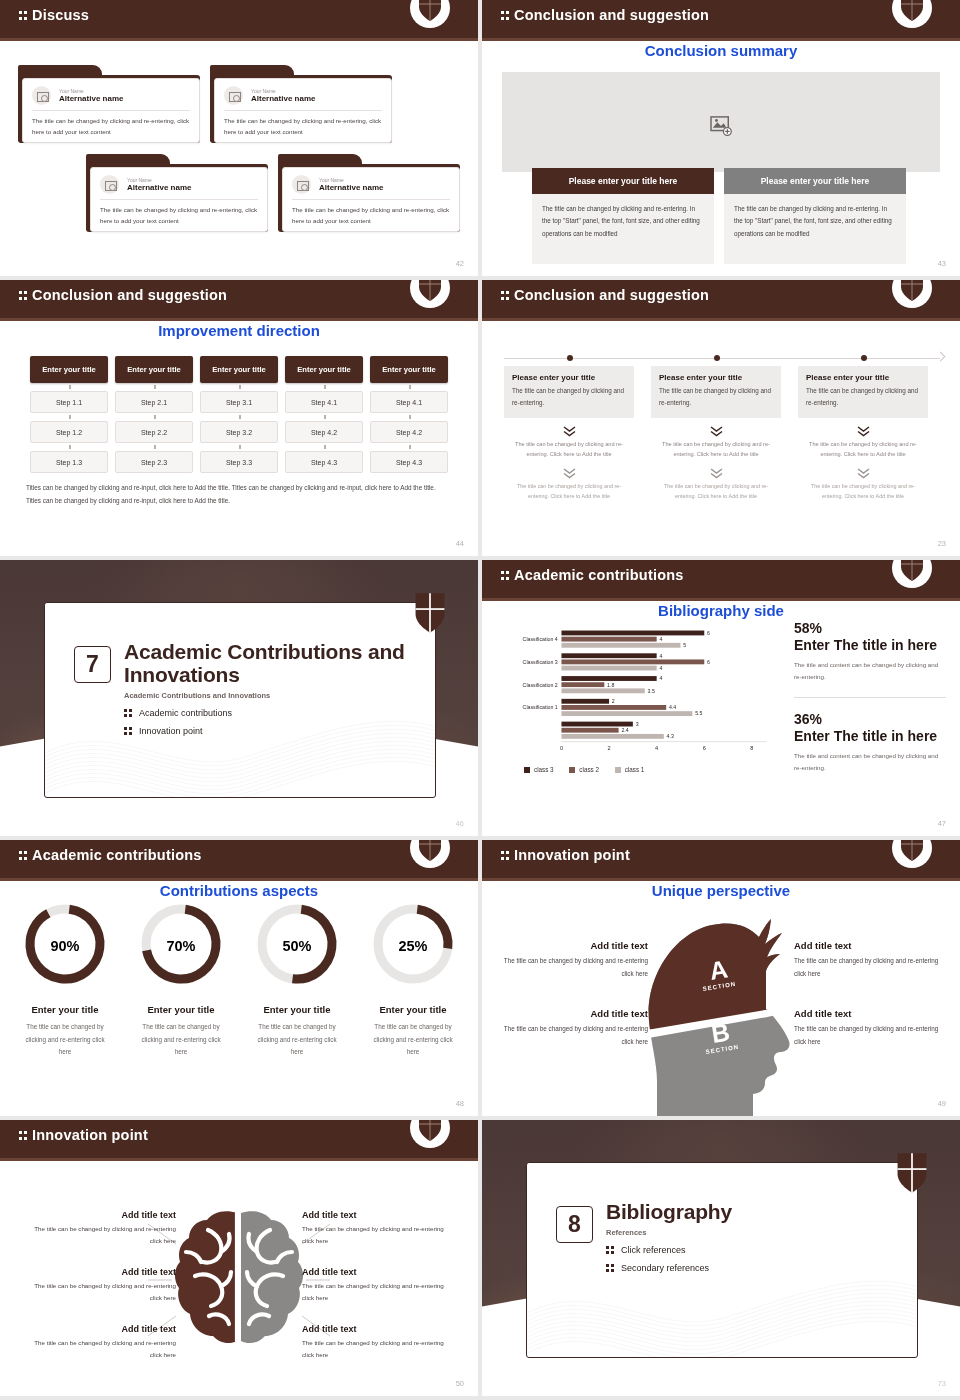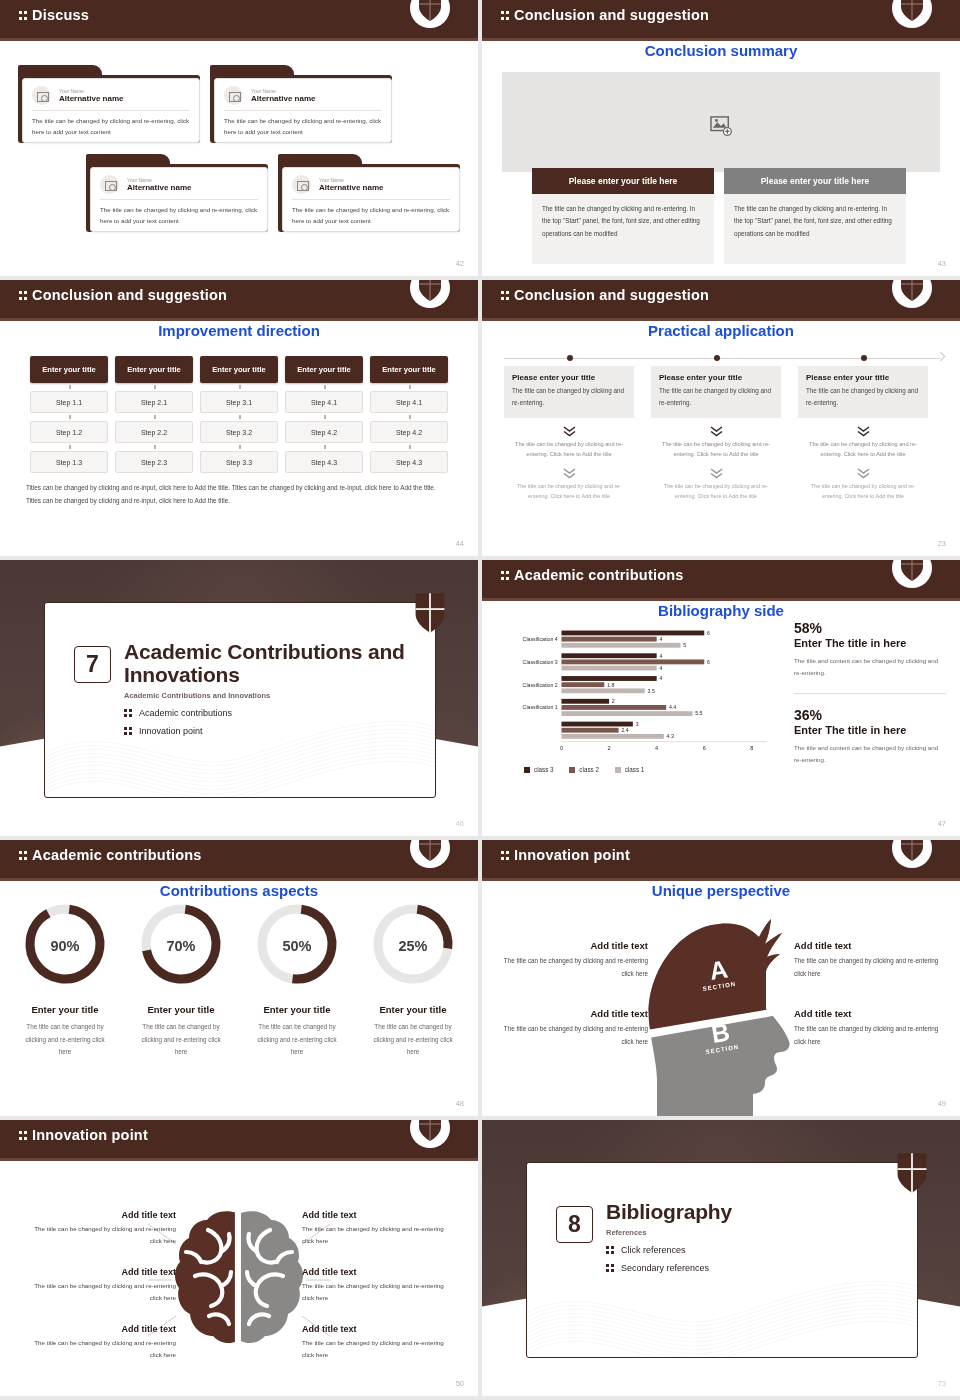--- a/index.html
+++ b/index.html
@@ -228,29 +228,29 @@
   .dots-dk i:nth-child(3){left:5px;top:2px;}
   .dots-dk i:nth-child(4){left:5px;top:7px;}
 
   
   .chartwrap{ position:absolute; left:12px; top:64px; width:288px; height:140px; }
   .legend{ position:absolute; left:42px; top:206px; font-size:6.3px; color:#3a3331; }
   .legend span{ margin-right:14px; display:inline-flex; align-items:center; }
   .legend s{ display:inline-block; width:6px; height:6px; margin-right:4px; }
   .rside{ position:absolute; left:312px; top:60px; width:152px; }
   .rpct{ font-size:14px; font-weight:bold; color:#231512; }
-  .rtitle{ font-size:11px; font-weight:bold; color:#231512; margin-top:1px; }
+  .rtitle{ font-size:14px; font-weight:bold; color:#231512; margin-top:1px; }
   .rtext{ font-size:6.2px; color:#6d6663; line-height:2; margin-top:6px; }
   .rline{ height:1px; background:#e2dddb; margin:13px 0 13px 0; }
 
   
   .dcol{ position:absolute; top:58px; width:112px; text-align:center; }
   .dpct{
     position:absolute; left:0; right:0; top:40px;
-    font-size:14.5px; font-weight:bold; color:#404040;
+    font-size:14.5px; font-weight:bold; color:#000000;
   }
   .dtitle{ font-size:9.5px; font-weight:bold; color:#231512; margin-top:10px; }
   .dtext{ font-size:6.3px; color:#6d6663; line-height:2; margin-top:6px; padding:0 12px; }
 
   
   .hcolL{ position:absolute; left:14px; width:152px; text-align:right; }
   .hcolR{ position:absolute; right:14px; width:152px; text-align:left; }
   .htitle{ font-size:9.5px; font-weight:bold; color:#231512; }
   .htext{ font-size:6.3px; color:#4a4442; line-height:2; margin-top:4px; }
 
@@ -465,21 +465,20 @@
       </div>
       <div class="shield-wrap">
         <div class="shield-notch"></div>
         <svg class="shield" viewBox="0 0 24 32">
           <path d="M1 1 H23 V17 C23 25 12 31 12 31 C12 31 1 25 1 17 Z" fill="#4a2a20"></path>
           <path d="M12 1 V31" stroke="#9b7a6c" stroke-width="1.1"></path>
           <path d="M1 14 H23" stroke="#9b7a6c" stroke-width="1.1"></path>
         </svg>
       </div>
     </div>
-    <div class="ctitle">Practical application</div>
 
     <div class="tline"></div>
     <div class="tarrow"></div>
     <div class="tdot" style="left:85px;"></div>
     <div class="tdot" style="left:232px;"></div>
     <div class="tdot" style="left:379px;"></div>
 
     <div class="pbox" style="left:22px;">
       <div class="hd">
         <b>Please enter your title</b>

